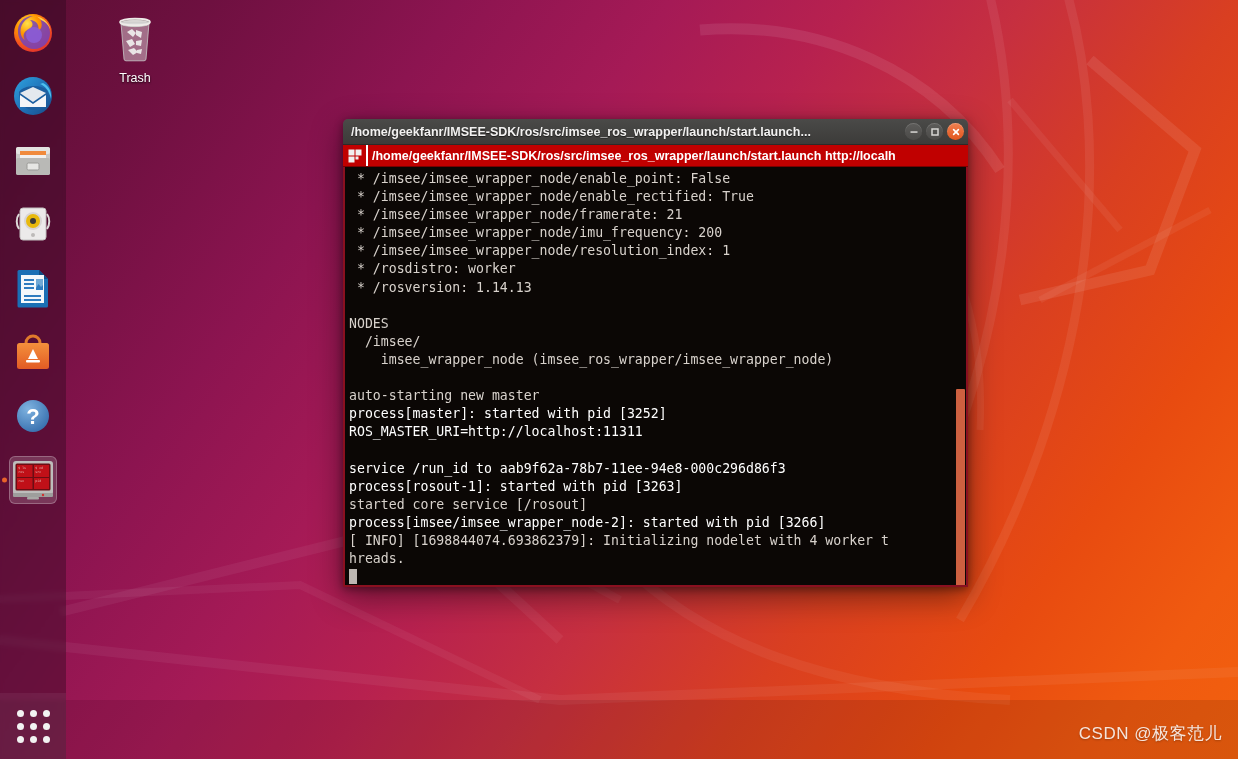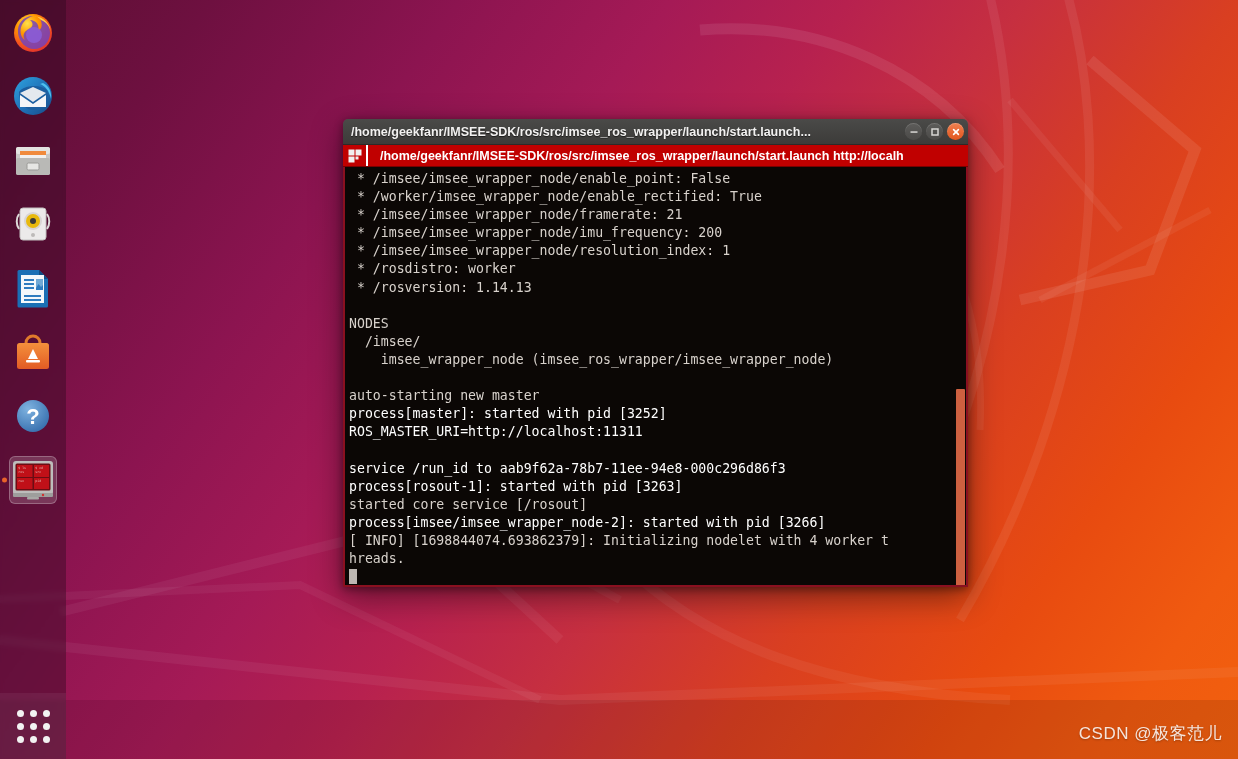--- a/index.html
+++ b/index.html
@@ -169,21 +169,21 @@
     flex: 0 0 auto;
     display: flex; align-items: center; justify-content: center;
     padding-left: 3px;
   }
   #tab-title {
     color: #ffffff;
     font-size: 12.5px;
     font-weight: bold;
     white-space: nowrap;
     overflow: hidden;
-    padding-left: 12px;
+    padding-left: 4px;
     border-left: 2px solid #ffffff;
     margin-left: 3px;
     line-height: 22px;
   }
 
   
   #term-body {
     position: relative;
     height: 420px;
     background: #0b0705;
@@ -427,20 +427,36 @@
           <i></i>
           <i></i>
           <i></i>
           <i></i>
           <i></i>
           <i></i>
       </div>
     </div>
   </div>
 
+  <div id="trash-icon-wrap">
+    <svg width="48" height="50" viewBox="0 0 48 50">
+      <ellipse cx="24" cy="9" rx="15" ry="3.6" fill="#d8d6d4" stroke="#a9a6a3" stroke-width="1"></ellipse>
+      <path d="M10 9 L13 45 a2 2 0 0 0 2 1.8 h18 a2 2 0 0 0 2 -1.8 L38 9 Z" fill="rgba(240,240,240,0.42)" stroke="rgba(200,200,200,0.8)" stroke-width="1"></path>
+      <g fill="#f0f0ee" opacity="0.92">
+        <path d="M16 18 l5 -3 l4 4 l-3 4 z"></path>
+        <path d="M25 16 l6 2 l-1 6 l-5 -3 z"></path>
+        <path d="M15 27 l6 -2 l3 5 l-5 3 z"></path>
+        <path d="M25 27 l6 -1 l-1 6 l-5 -1 z"></path>
+        <path d="M17 36 l6 -2 l4 4 l-5 3 z"></path>
+        <path d="M26 36 l5 -1 l-1 5 l-4 -1 z"></path>
+      </g>
+      <ellipse cx="24" cy="8" rx="15" ry="3.4" fill="none" stroke="#eeebe8" stroke-width="1.6"></ellipse>
+    </svg>
+    <div id="trash-label">Trash</div>
+  </div>
 
   <div id="terminal-window">
 
     <div id="titlebar">
       <div id="titlebar-title">/home/geekfanr/IMSEE-SDK/ros/src/imsee_ros_wrapper/launch/start.launch...</div>
 
       <div class="wbtn min">
         <svg width="10" height="10" viewBox="0 0 10 10">
           <rect x="1.5" y="4.3" width="7" height="1.5" fill="#d8d6d4"></rect>
         </svg>
@@ -464,21 +480,21 @@
           <rect x="7.5" y="0.5" width="6" height="6" fill="#f0f0f0"></rect>
           <rect x="0.5" y="7.5" width="6" height="6" fill="#f0f0f0"></rect>
           <rect x="7.5" y="7.5" width="3" height="3" fill="#f0f0f0"></rect>
         </svg>
       </div>
       <div id="tab-title">/home/geekfanr/IMSEE-SDK/ros/src/imsee_ros_wrapper/launch/start.launch http://localh</div>
     </div>
 
     <div id="term-body">
       <div id="term-text"><span> * /imsee/imsee_wrapper_node/enable_point: False</span>
-<span> * /worker/imsee_wrapper_node/enable_rectified: True</span>
+<span> * /imsee/imsee_wrapper_node/enable_rectified: True</span>
 <span> * /imsee/imsee_wrapper_node/framerate: 21</span>
 <span> * /imsee/imsee_wrapper_node/imu_frequency: 200</span>
 <span> * /imsee/imsee_wrapper_node/resolution_index: 1</span>
 <span> * /rosdistro: worker</span>
 <span> * /rosversion: 1.14.13</span>
 <span></span>
 <span>NODES</span>
 <span>  /imsee/</span>
 <span>    imsee_wrapper_node (imsee_ros_wrapper/imsee_wrapper_node)</span>
 <span></span>

